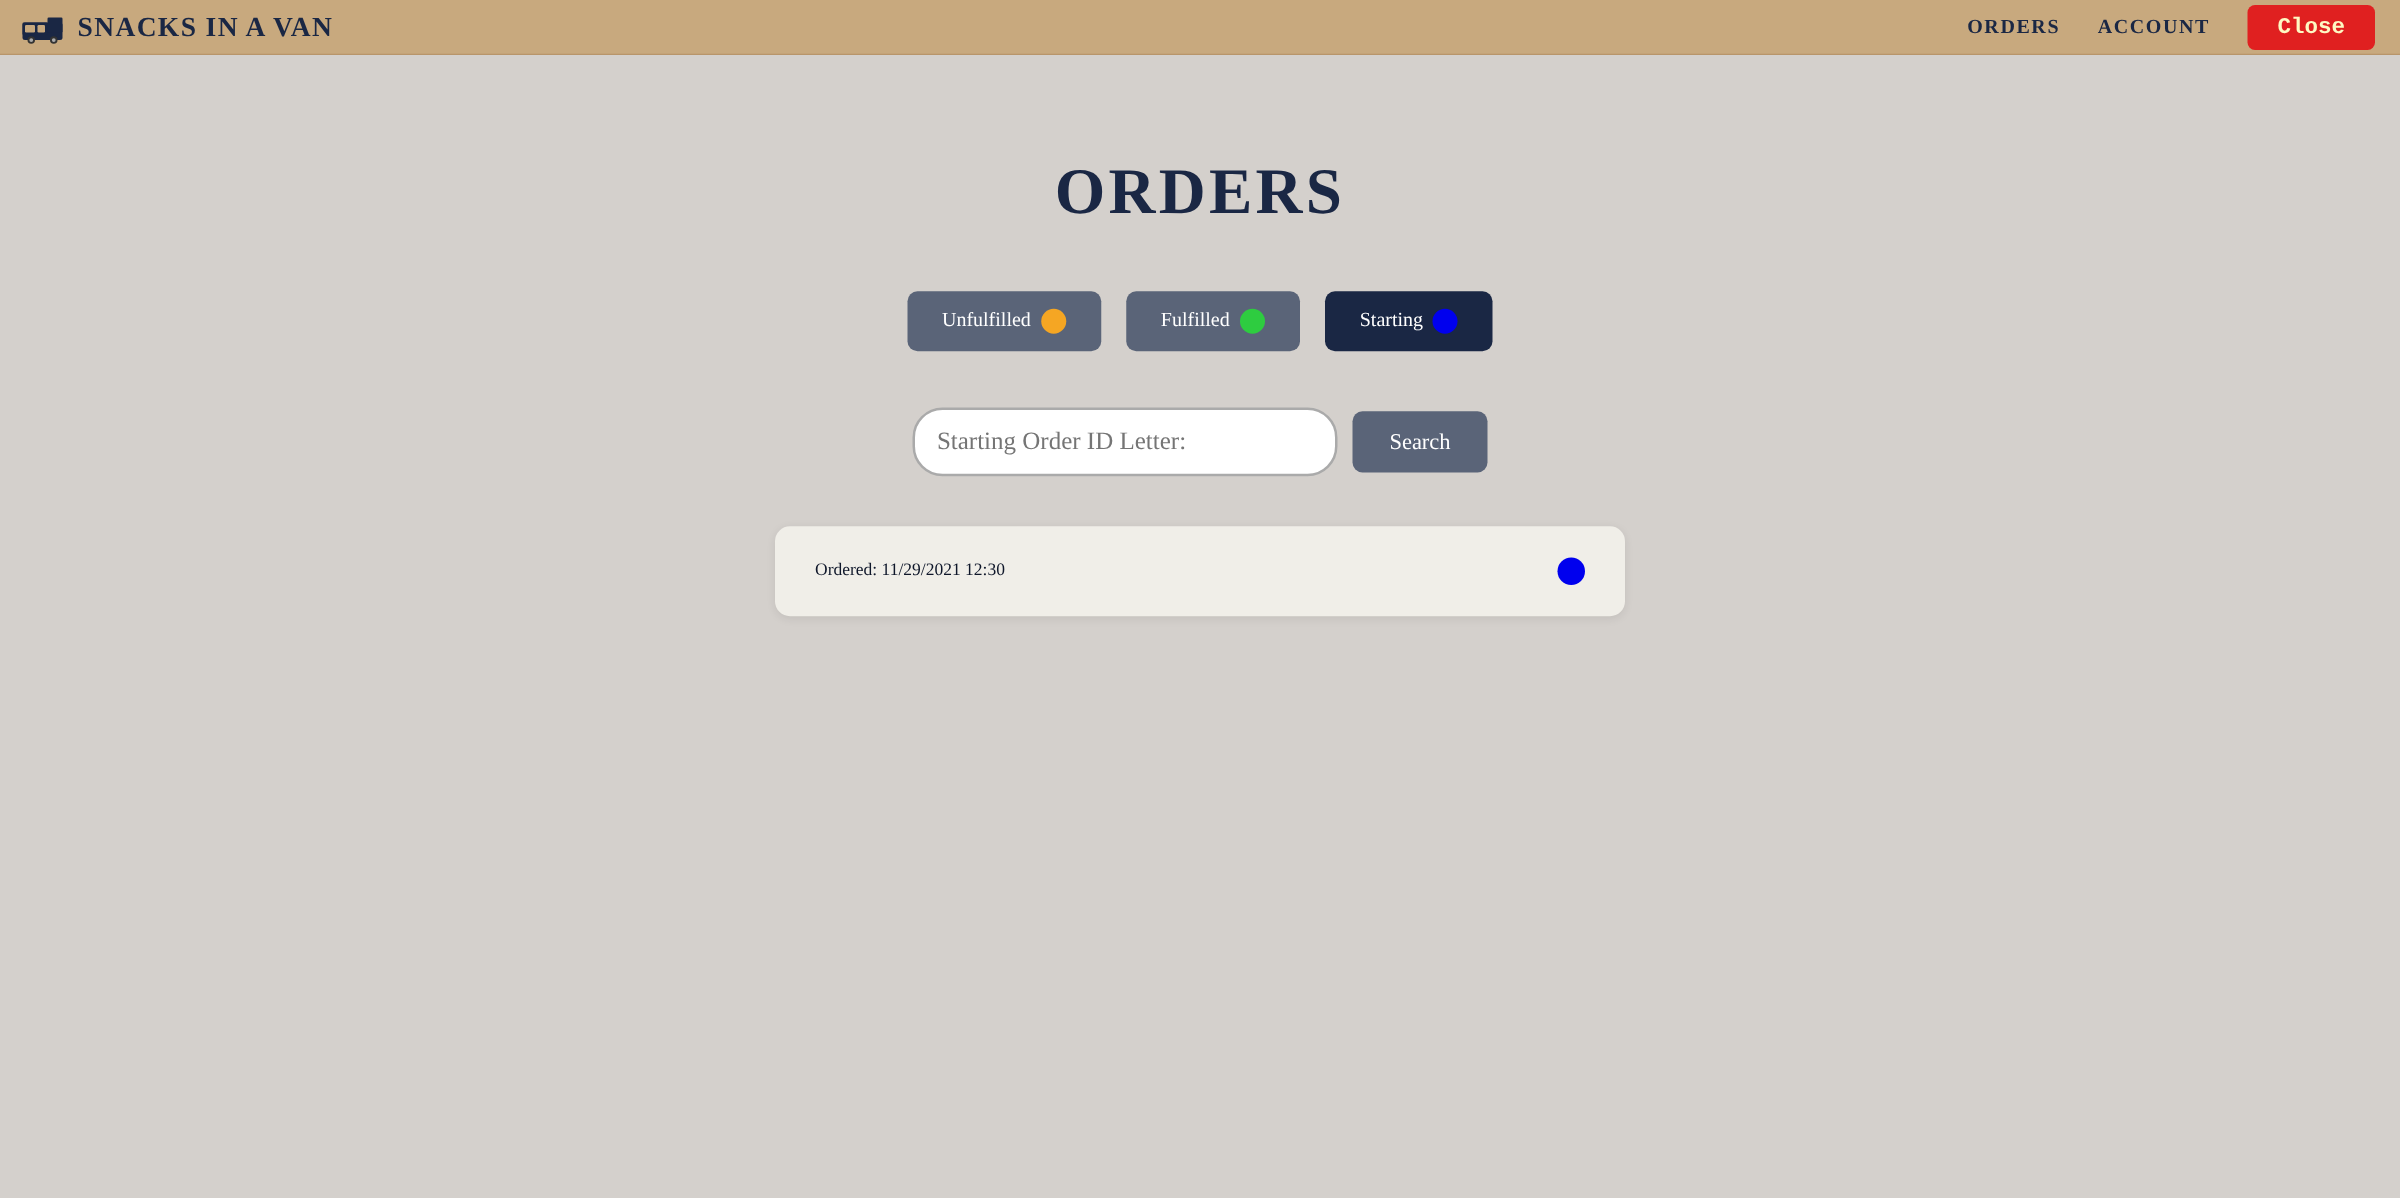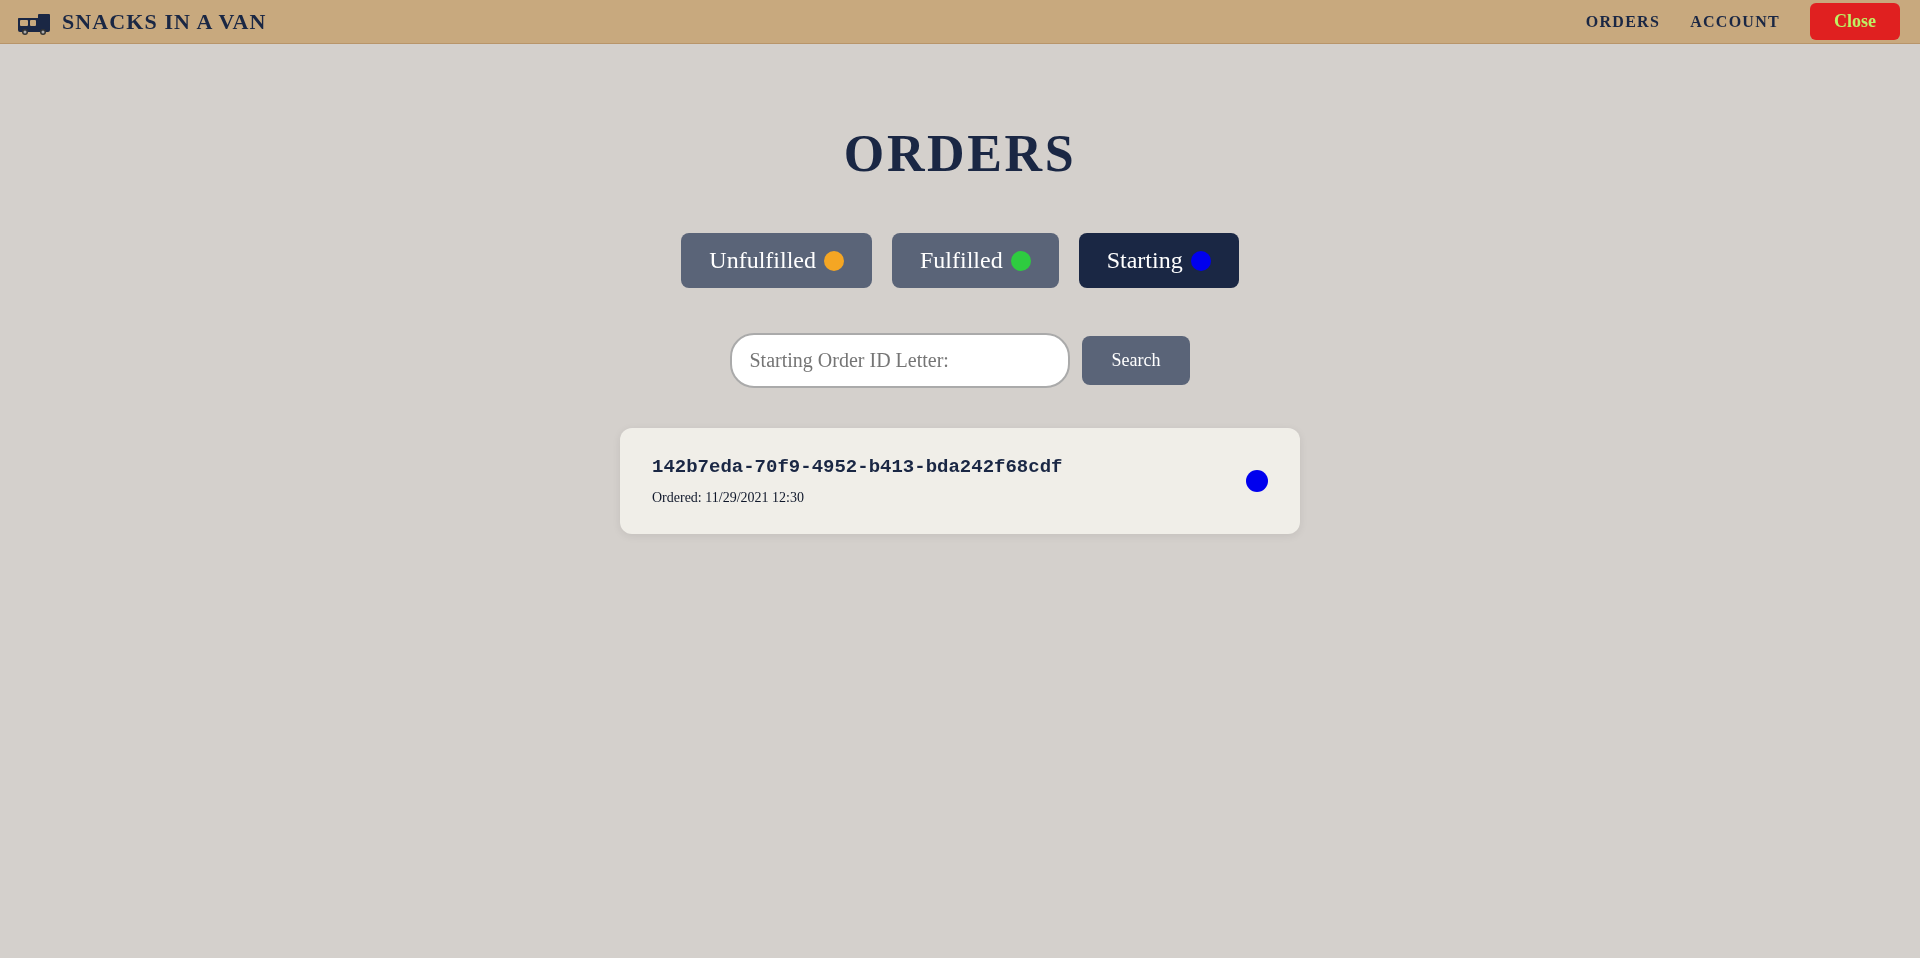--- a/index.html
+++ b/index.html
@@ -60,28 +60,28 @@
       font-variant: small-caps;
       text-transform: uppercase;
       letter-spacing: 0.08em;
       cursor: pointer;
       font-weight: 600;
       text-decoration: none;
     }
 
     .close-button {
       background-color: #e02020;
-      color: #bef264;
+      color: #fef9c3;
       border: none;
       border-radius: 6px;
       padding: 8px 24px;
       font-size: 18px;
       font-weight: bold;
       cursor: pointer;
-      font-family: Liberation Serif, serif;
+      font-family: Liberation Mono, monospace;
     }
 
     
     .main-content {
       display: flex;
       flex-direction: column;
       align-items: center;
       padding-top: 80px;
     }
 
@@ -103,21 +103,21 @@
     }
 
     .filter-btn {
       display: flex;
       align-items: center;
       gap: 8px;
       padding: 14px 28px;
       border-radius: 8px;
       border: none;
       cursor: pointer;
-      font-size: 24px;
+      font-size: 16px;
       font-family: Georgia, serif;
       font-weight: 500;
       color: white;
       background-color: #5a6478;
     }
 
     .filter-btn.active {
       background-color: #1a2744;
     }
 
@@ -260,21 +260,20 @@
     </button>
   </div>
 
   <div class="search-bar">
     <input class="search-input" type="text" placeholder="Starting Order ID Letter:" style="">
     <button class="search-button">Search</button>
   </div>
 
   <div class="orders-list">
     <div class="order-card">
-      <span class="order-id">142b7eda-70f9-4952-b413-bda242f68cdf</span>
       <span class="order-date">
         <span>Ordered: </span>
         <span>11/29/2021 12:30</span>
       </span>
       <span class="order-status-dot"></span>
     </div>
   </div>
 </main>
 
 </body></html>

